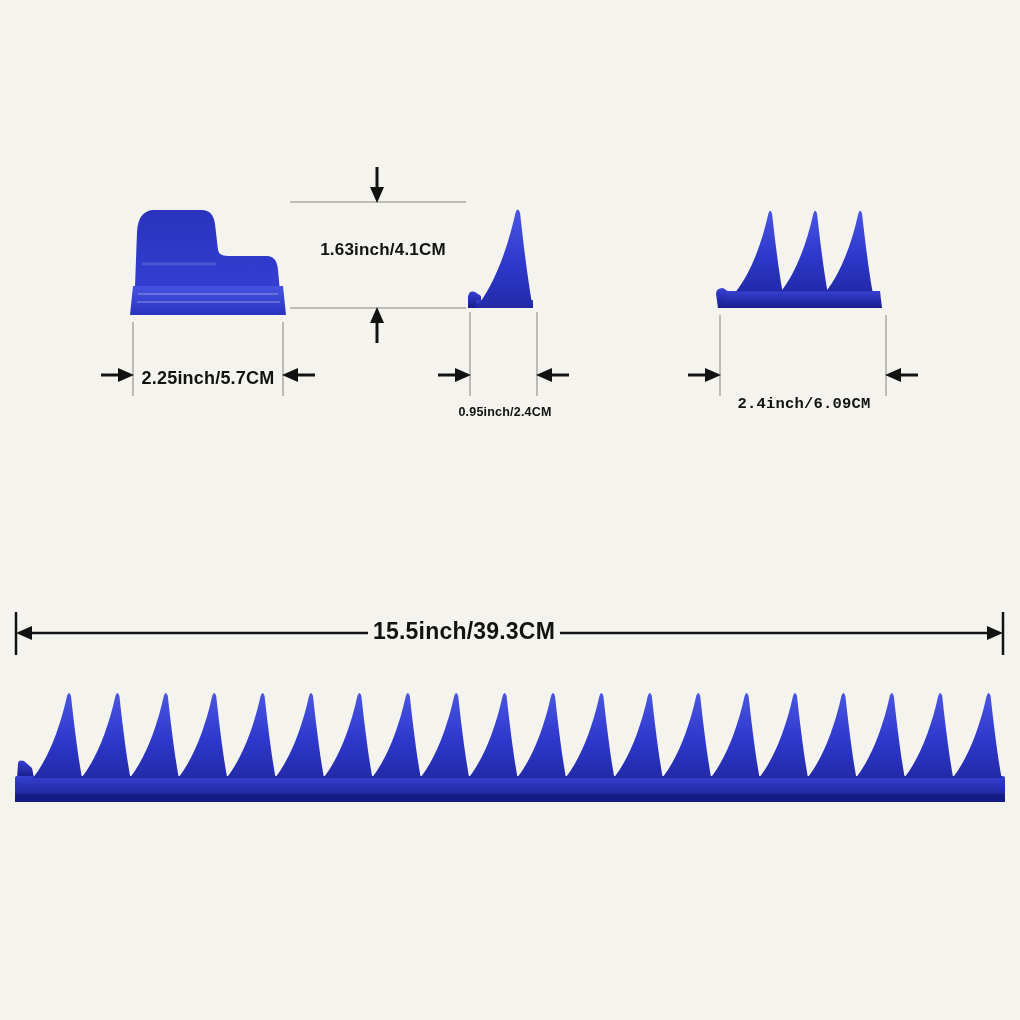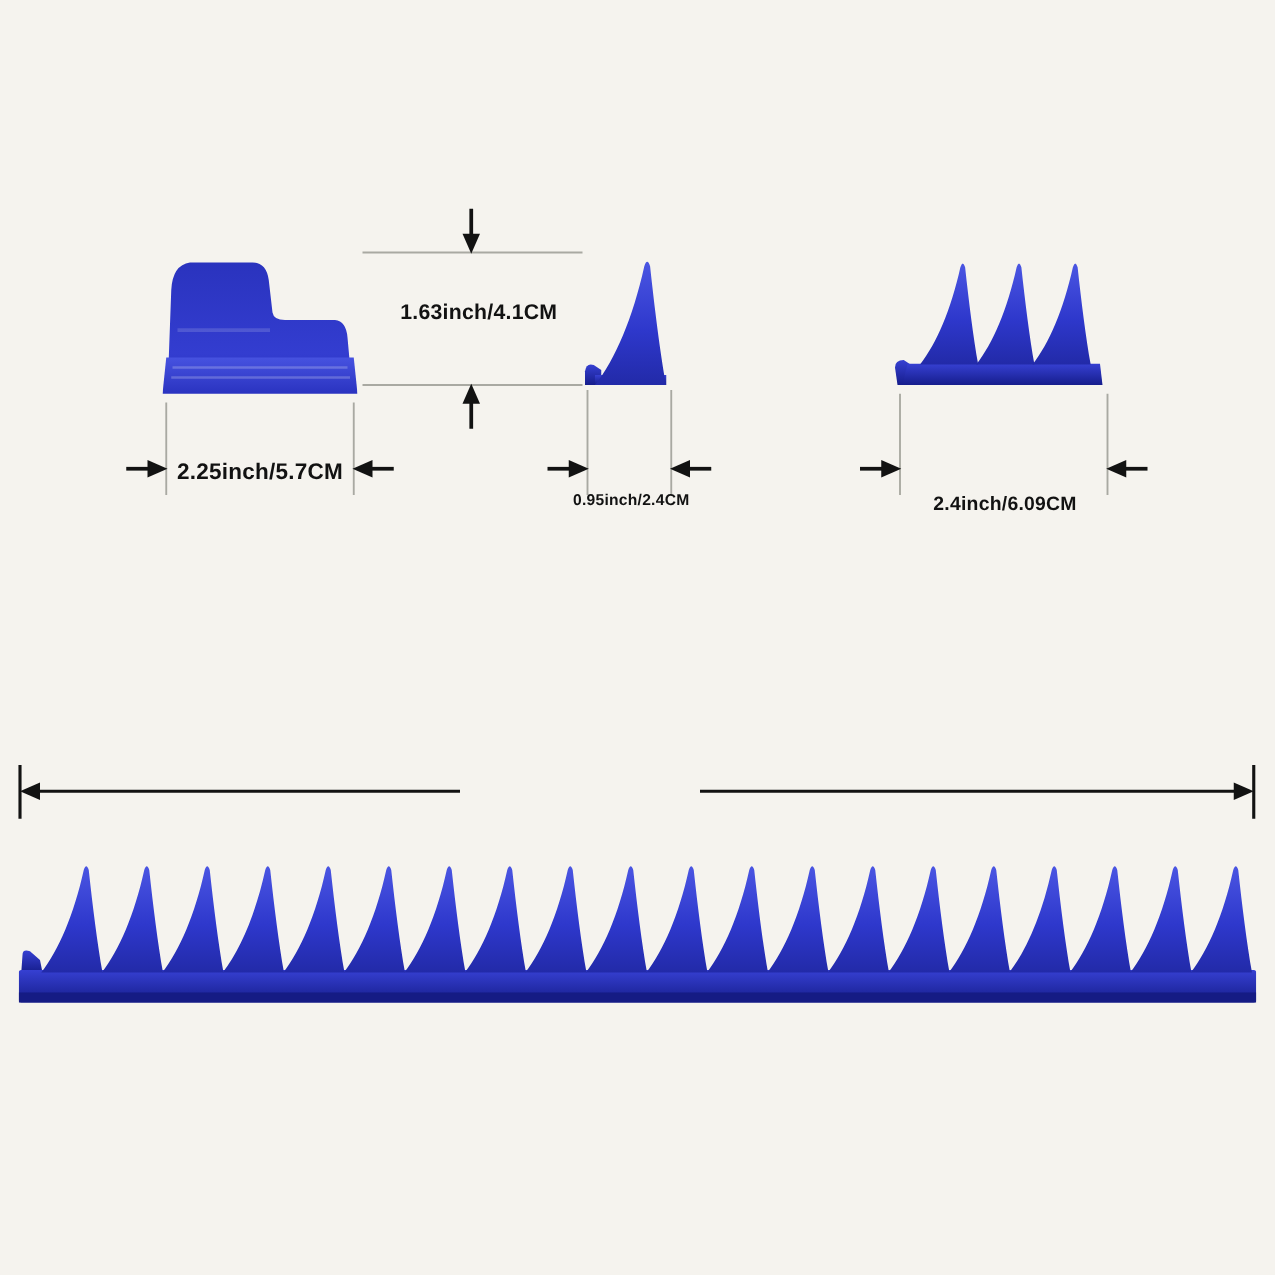--- a/index.html
+++ b/index.html
@@ -10,22 +10,22 @@
   .dim-label{
     position:absolute;
     transform:translate(-50%,-50%);
     font-weight:bold;
     color:#121212;
     white-space:nowrap;
     letter-spacing:.2px;
   }
   #label-height{left:383px;top:250px;font-size:17px;}
   #label-endcap{left:208px;top:378px;font-size:18px;}
-  #label-tooth{left:505px;top:400px;font-size:12.5px;}
-  #label-triple{left:804px;top:404px;font-size:15.5px;}
+  #label-tooth{left:505px;top:412px;font-size:12.5px;}
+  #label-triple{left:804px;top:404px;font-size:15.5px;font-family:Liberation Mono, monospace;}
   #label-rail{left:464px;top:631px;font-size:23px;}
 </style>
 </head>
 <body>
 
 <div id="canvas">
 
   <svg width="0" height="0" style="position:absolute" aria-hidden="true">
     <defs>
       <linearGradient id="toothGrad" x1="0" y1="0" x2="0" y2="1">
@@ -149,14 +149,15 @@
       <line x1="560" y1="633" x2="989" y2="633" stroke="#121212" stroke-width="2.5"></line>
       <path d="M16,633 L32,626 L32,640 Z" fill="#121212"></path>
       <path d="M1003,633 L987,626 L987,640 Z" fill="#121212"></path>
     </g>
   </svg>
 
   <div class="dim-label" id="label-height">1.63inch/4.1CM</div>
   <div class="dim-label" id="label-endcap">2.25inch/5.7CM</div>
   <div class="dim-label" id="label-tooth">0.95inch/2.4CM</div>
   <div class="dim-label" id="label-triple">2.4inch/6.09CM</div>
+  <div class="dim-label" id="label-rail">15.5inch/39.3CM</div>
 
 </div>
 
 </body></html>

